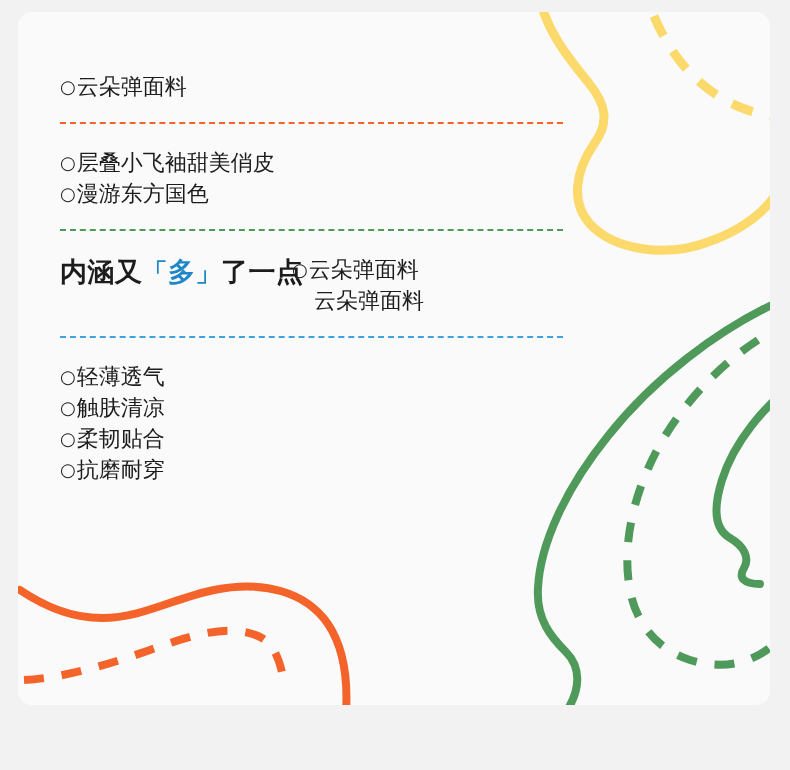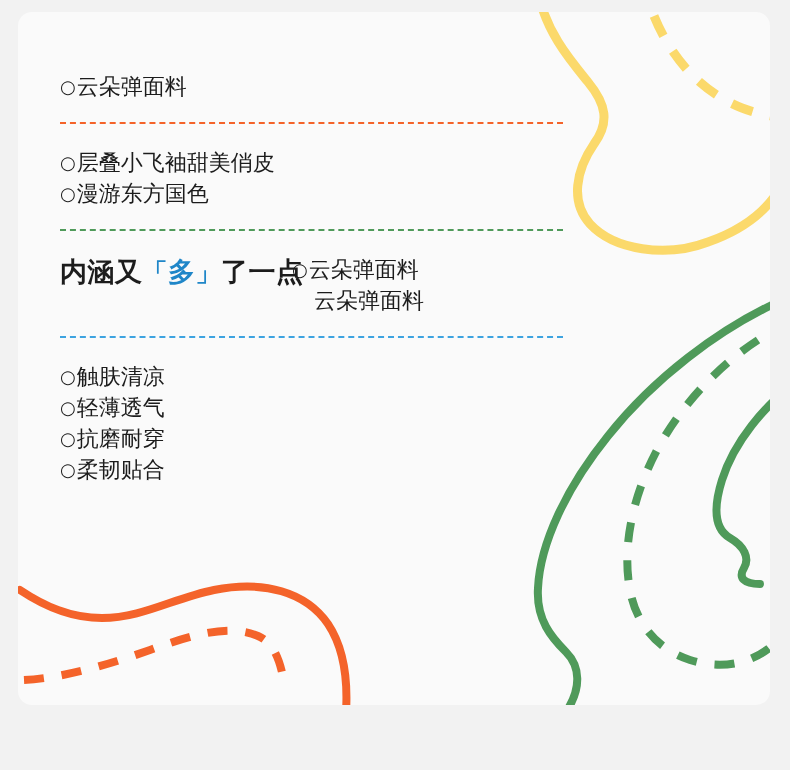--- a/index.html
+++ b/index.html
@@ -175,22 +175,22 @@
           <div class="point no-bullet"><span>云朵弹面料</span></div>
         </div>
       </div>
 
       <div class="spacer-above"></div>
       <div class="divider" style="border-top-color: rgb(61, 163, 224);"></div>
       <div class="spacer-below"></div>
 
       <div class="feature-row">
         <div class="row-points">
+          <div class="point"><span class="dot">○</span><span>轻薄透气</span></div>
           <div class="point"><span class="dot">○</span><span>触肤清凉</span></div>
-          <div class="point"><span class="dot">○</span><span>轻薄透气</span></div>
+          <div class="point"><span class="dot">○</span><span>柔韧贴合</span></div>
           <div class="point"><span class="dot">○</span><span>抗磨耐穿</span></div>
-          <div class="point"><span class="dot">○</span><span>柔韧贴合</span></div>
         </div>
       </div>
 
     </div>
   </div>
 </div>
 
 </body></html>

